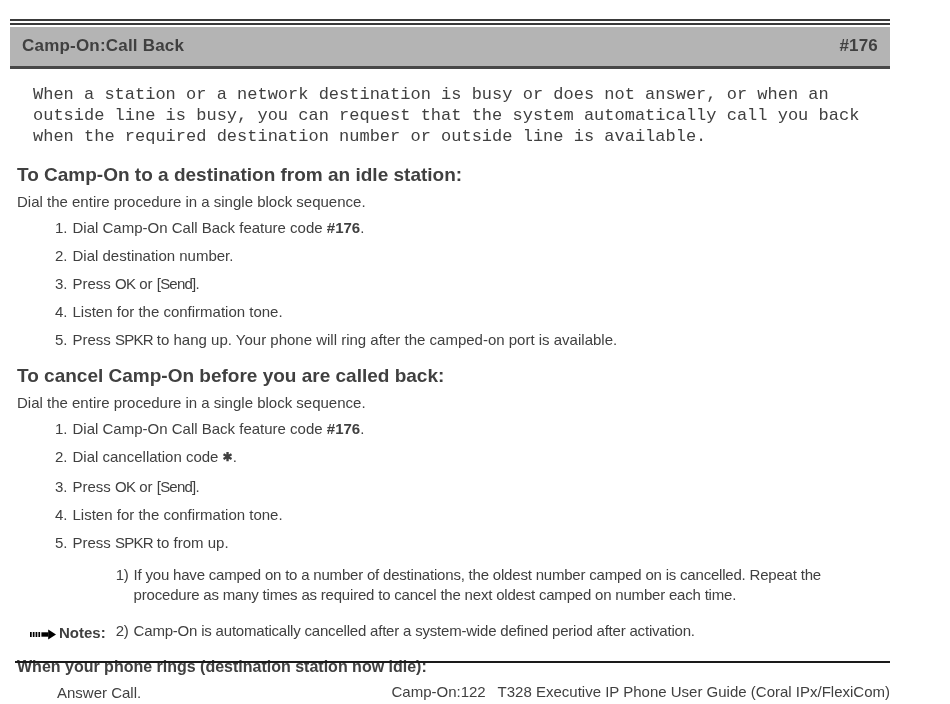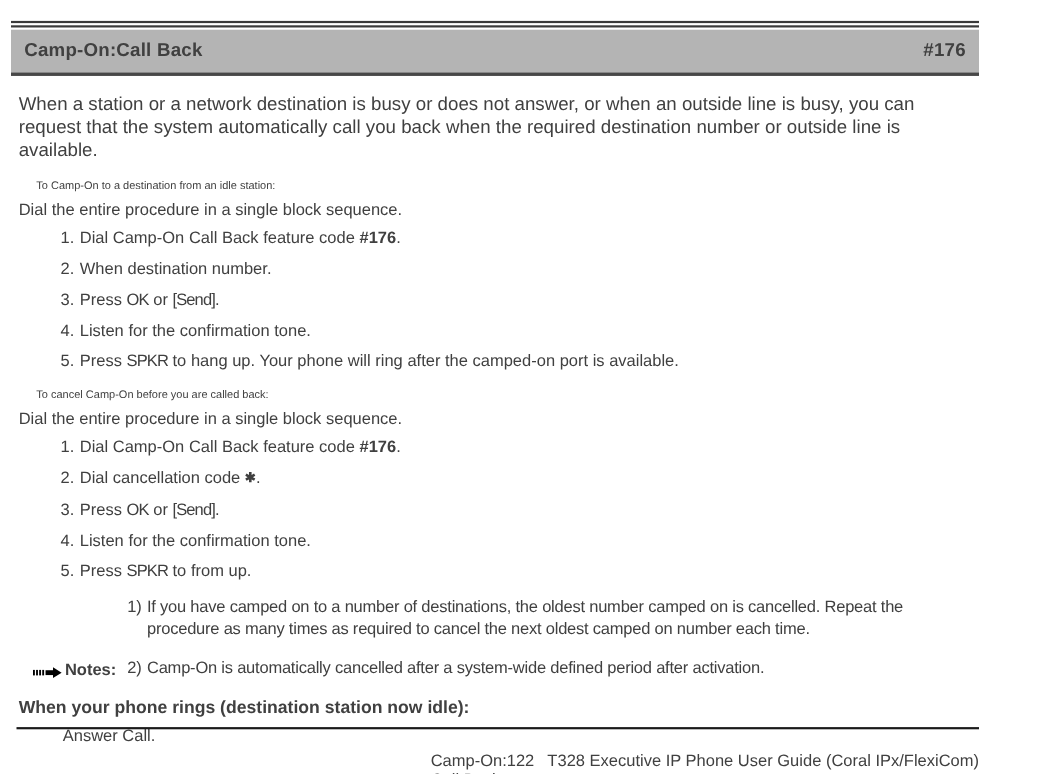--- a/index.html
+++ b/index.html
@@ -12,24 +12,24 @@
   .double-rule { border-top:2px solid #3a3a3a; border-bottom:2px solid #3a3a3a; height:2px; }
   .title-bar {
     margin-top:2px; background:#b4b4b4; border-bottom:3px solid #474747;
     display:flex; justify-content:space-between; align-items:center;
     padding:9px 12px 10px 12px;
   }
   .title-bar .t { font-size:17px; font-weight:bold; letter-spacing:0.2px; }
   
   .content { margin:0 62px 0 17px; }
   .intro {
-    font-family:Liberation Sans, sans-serif; font-size:17px; line-height:21px;
-    margin:15px 0 0 0;
+    font-family:Liberation Mono, monospace; font-size:17px; line-height:21px;
+    margin:15px 0 0 16px;
   }
-  .section-heading { font-size:10px; font-weight:normal; margin:17px 0 0 16px; }
+  .section-heading { font-size:19px; font-weight:bold; margin:17px 0 0 0; }
   .section-sub { font-size:15px; margin:7px 0 9px 0; }
   .steps { margin:0; padding:0 0 0 38px; }
   .step { display:flex; font-size:15px; line-height:17px; margin-bottom:11px; }
   .step-num { margin-right:5px; }
   .b { font-weight:bold; }
   .key { letter-spacing:-0.8px; font-size:15px; }
   .star { font-weight:bold; font-size:12px; position:relative; top:-1px; }
   
   .notes { display:flex; margin:14px 0 0 13px; }
   .notes-label-wrap { display:flex; align-items:flex-end; white-space:nowrap; }
@@ -71,21 +71,21 @@
     <div id="sections">
         <div class="section-heading">To Camp-On to a destination from an idle station:</div>
         <div class="section-sub">Dial the entire procedure in a single block sequence.</div>
         <div class="steps">
           <div class="step">
             <span class="step-num">1.</span>
             <span><span>Dial Camp-On Call Back feature code </span><span class="b">#176</span><span>.</span></span>
           </div>
           <div class="step">
             <span class="step-num">2.</span>
-            <span><span>When destination number.</span></span>
+            <span><span>Dial destination number.</span></span>
           </div>
           <div class="step">
             <span class="step-num">3.</span>
             <span><span>Press </span><span class="key">OK</span><span> or </span><span class="key">[Send]</span><span>.</span></span>
           </div>
           <div class="step">
             <span class="step-num">4.</span>
             <span><span>Listen for the confirmation tone.</span></span>
           </div>
           <div class="step">

